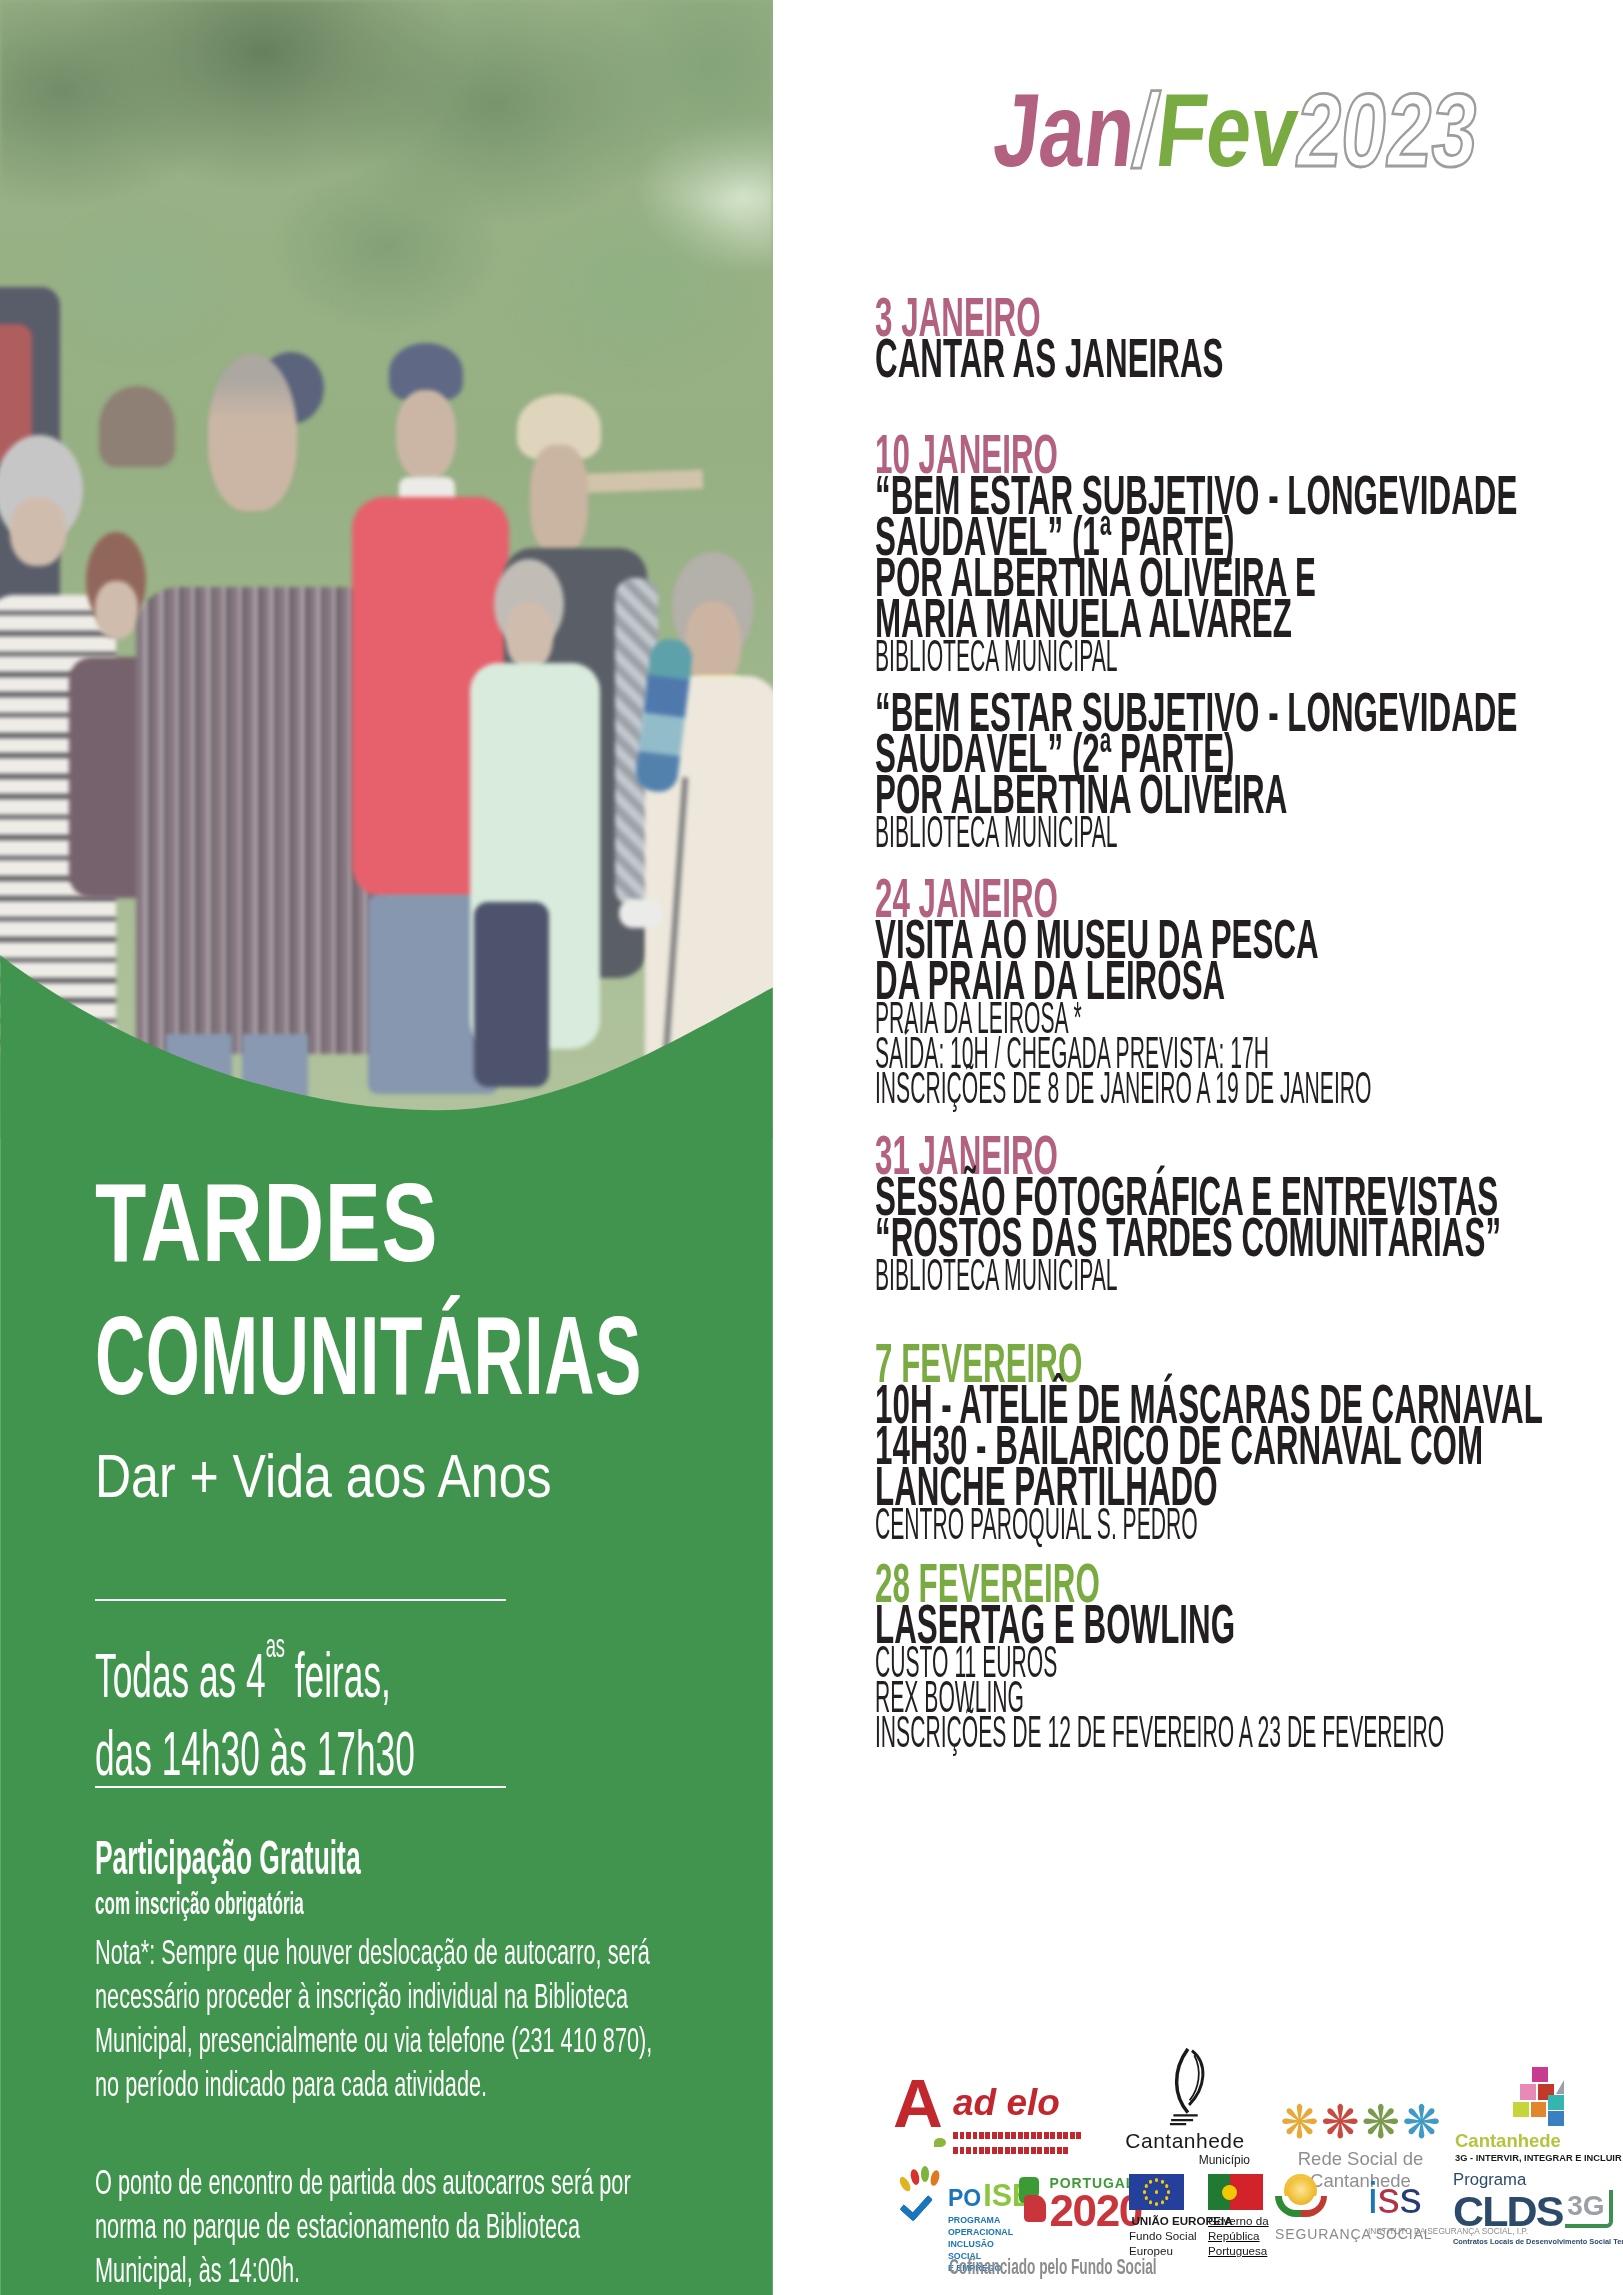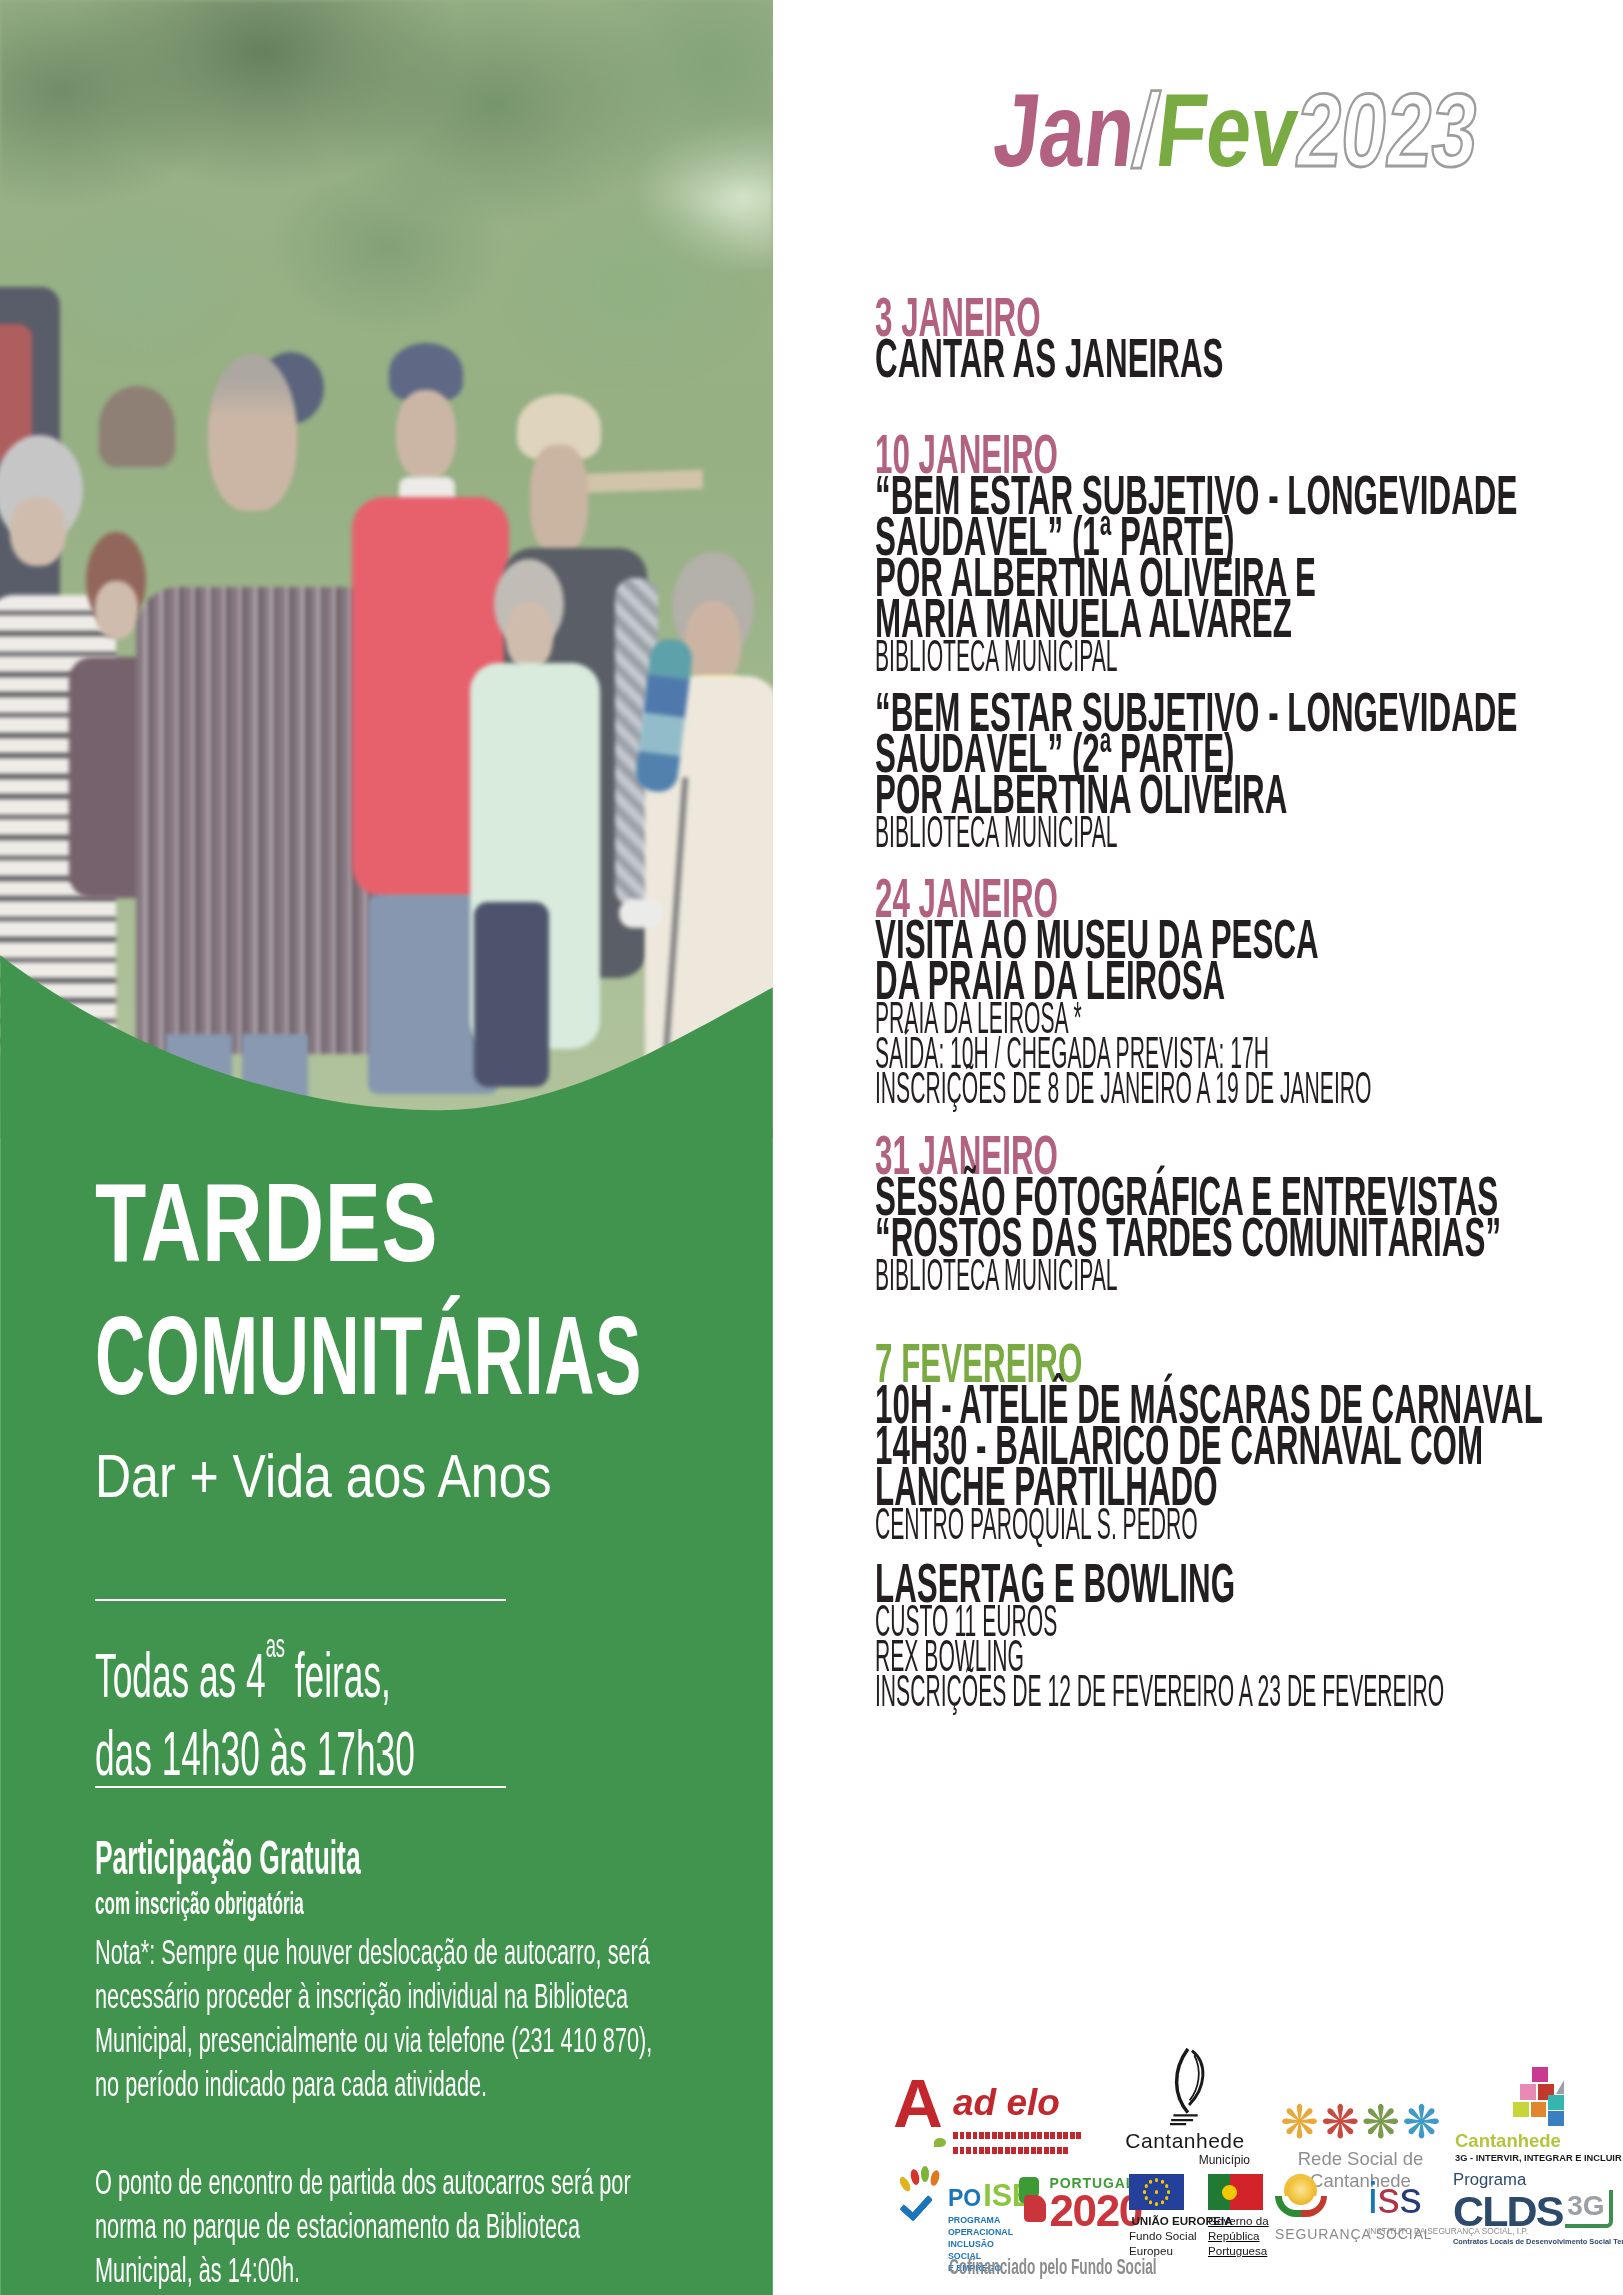--- a/index.html
+++ b/index.html
@@ -236,20 +236,21 @@
     <div class="event e5">
       <div class="edate fev"><span class="cx s56">7 FEVEREIRO</span></div>
       <div class="tline"><span class="cx s56">10H - ATELIÊ DE MÁSCARAS DE CARNAVAL</span></div>
       <div class="tline"><span class="cx s56">14H30 - BAILARICO DE CARNAVAL COM</span></div>
       <div class="tline"><span class="cx s56">LANCHE PARTILHADO</span></div>
       <div class="dline"><span class="cx s48">CENTRO PAROQUIAL S. PEDRO</span></div>
     </div>
 
 
     <div class="event e7">
+      <div class="edate fev"><span class="cx s56">28 FEVEREIRO</span></div>
       <div class="tline"><span class="cx s56">LASERTAG E BOWLING</span></div>
       <div class="dline"><span class="cx s48">CUSTO 11 EUROS</span></div>
       <div class="dline"><span class="cx s48">REX BOWLING</span></div>
       <div class="dline"><span class="cx s48">INSCRIÇÕES DE 12 DE FEVEREIRO A 23 DE FEVEREIRO</span></div>
     </div>
   </div>
 
   <div class="logos1">
     <div class="lg" style="left:0;top:4.6px;width:194px;height:97px;">
       <span class="adelo-a">A</span>

